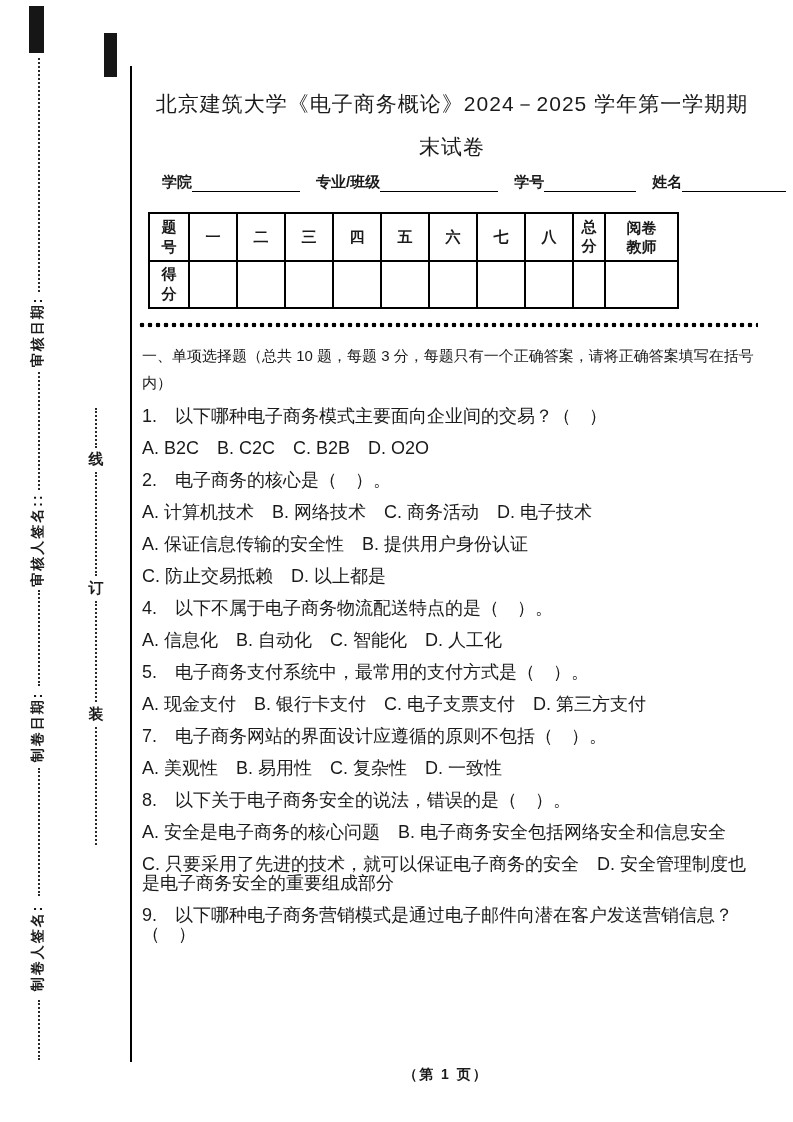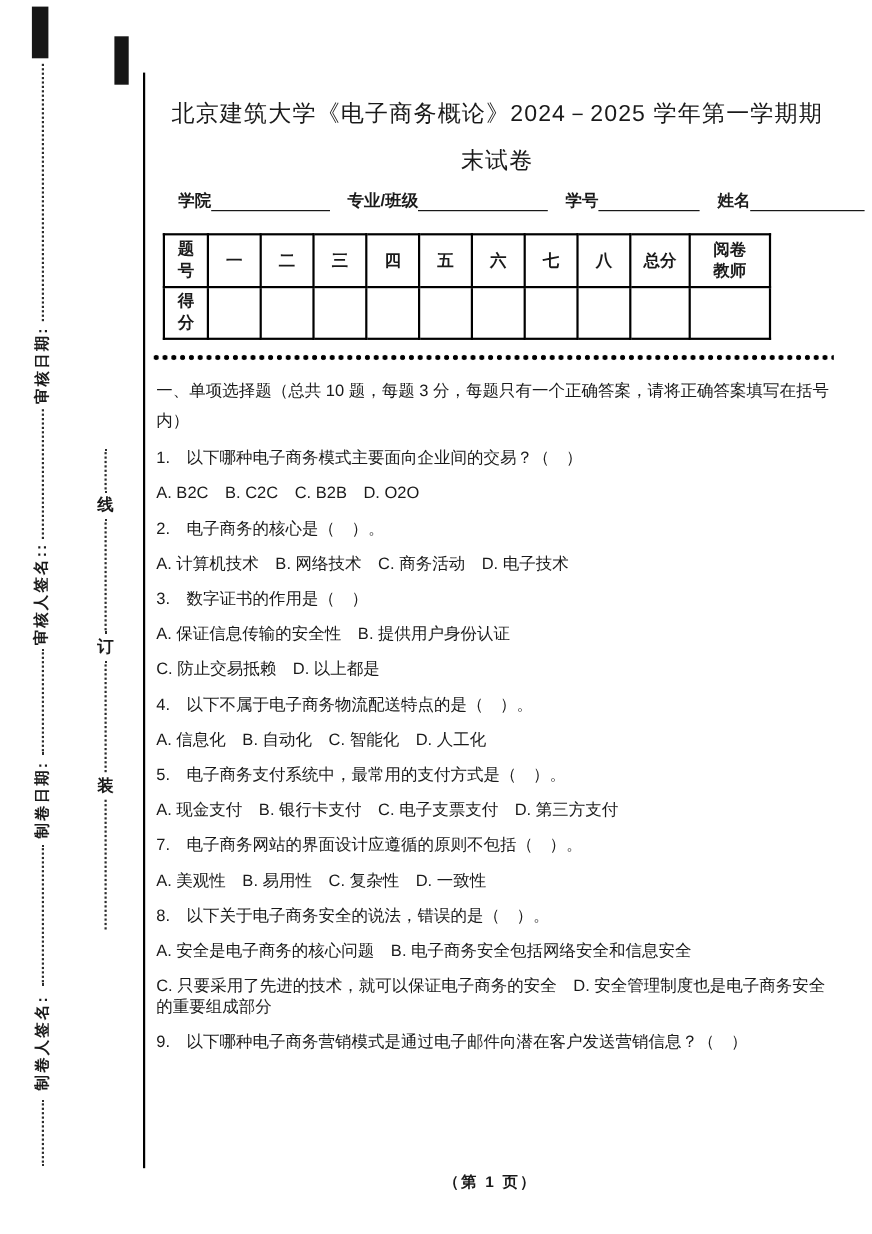--- a/index.html
+++ b/index.html
@@ -34,34 +34,34 @@
   .uline { display:inline-block; border-bottom:1.5px solid #000; height:20px; }
   .u1 { width:108px; margin-right:12px; }
   .u2 { width:118px; margin-right:12px; }
   .u3 { width:92px;  margin-right:12px; }
   .u4 { width:104px; }
 
   table.score { border-collapse:collapse; margin:20px 0 0 6px; }
   table.score th, table.score td { border:2px solid #000; text-align:center; vertical-align:middle; font-size:15px; font-weight:600; padding:2px; }
   .col-corner { width:40px; }
   .col-num    { width:48px; }
-  .col-total  { width:54px; }
+  .col-total  { width:32px; }
   .col-grader { width:73px;border-radius:10px; }
   tr.r1 { height:48px; }
   tr.r2 { height:40px; }
   .stack1 { display:inline-block; width:1.1em; line-height:1.35; }
   .stack2 { display:inline-block; width:2.25em; line-height:1.3; }
 
   .dot-divider { margin:13px 0 0 -4px; width:620px; height:6px;
     background-image:radial-gradient(circle, #000 2.1px, transparent 2.6px);
     background-size:8px 6px; background-repeat:repeat-x; background-position:0 center; }
 
   .body-text { margin-top:14px; font-size:15px; font-weight:500; }
   .section-heading { line-height:1.85; margin-bottom:10px; padding-right:6px; }
-  .q p { margin:0 0 13px 0; line-height:19px; font-size:15px; }
+  .q p { margin:0 0 13px 0; line-height:19px; font-size:18px; }
 
   .footer { position:absolute; left:130px; top:1066px; width:632px; text-align:center; font-size:14px; font-weight:700; letter-spacing:2px; }
 </style>
 </head>
 <body>
 
 <div class="page">
 
   <div class="mark mark1"></div>
   <div class="mark mark2"></div>
@@ -153,21 +153,20 @@
 
       <div class="q">
         <p>1.　以下哪种电子商务模式主要面向企业间的交易？（　）</p>
         <p>A. B2C　B. C2C　C. B2B　D. O2O</p>
       </div>
       <div class="q">
         <p>2.　电子商务的核心是（　）。</p>
         <p>A. 计算机技术　B. 网络技术　C. 商务活动　D. 电子技术</p>
       </div>
       <div class="q">
-        <p>3.　数字证书的作用是（　）</p>
         <p>A. 保证信息传输的安全性　B. 提供用户身份认证</p>
         <p>C. 防止交易抵赖　D. 以上都是</p>
       </div>
       <div class="q">
         <p>4.　以下不属于电子商务物流配送特点的是（　）。</p>
         <p>A. 信息化　B. 自动化　C. 智能化　D. 人工化</p>
       </div>
       <div class="q">
         <p>5.　电子商务支付系统中，最常用的支付方式是（　）。</p>
         <p>A. 现金支付　B. 银行卡支付　C. 电子支票支付　D. 第三方支付</p>

